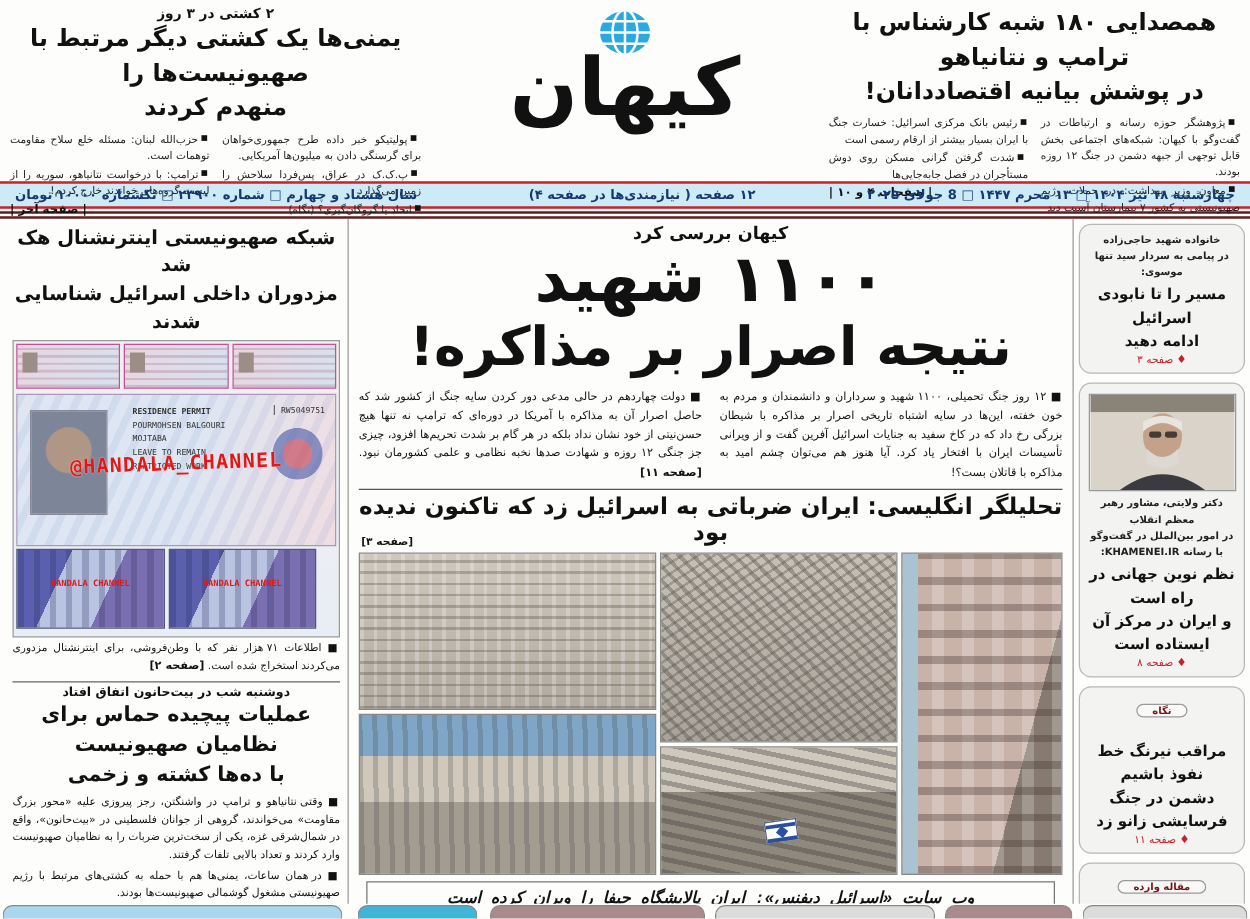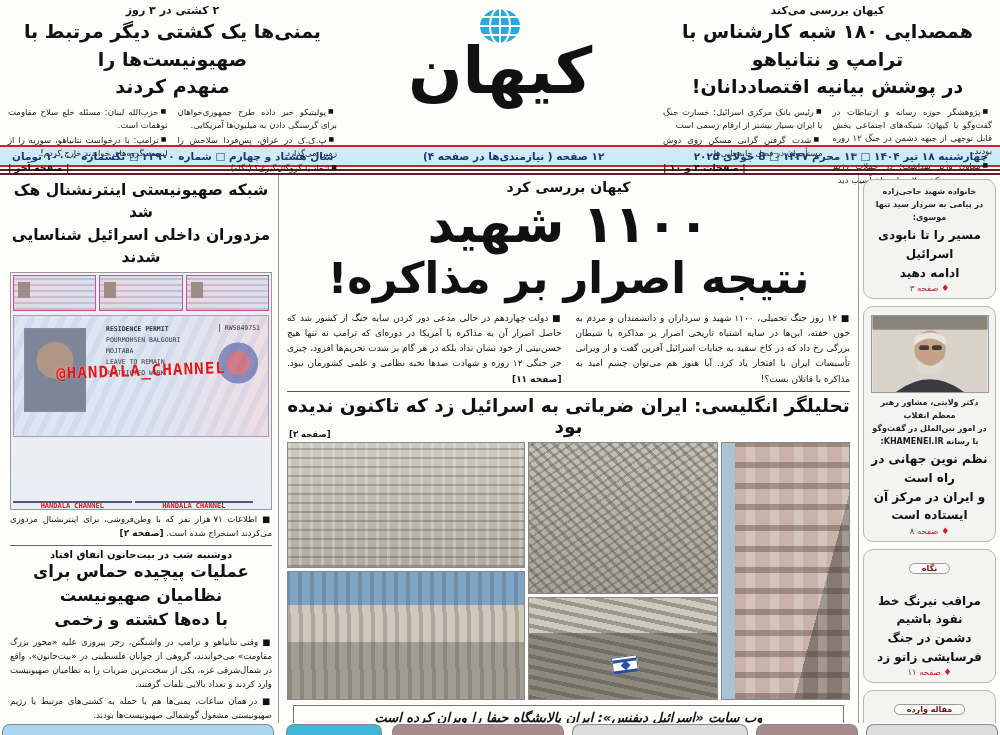--- a/index.html
+++ b/index.html
@@ -96,21 +96,21 @@
       repeating-linear-gradient(0deg, rgba(66,52,46,.35) 0 6px, rgba(0,0,0,0) 6px 21px),
       repeating-linear-gradient(90deg, rgba(255,255,255,.22) 0 9px, rgba(0,0,0,0) 9px 24px),
       linear-gradient(105deg, #c9b3a9 0 72%, #877b71 72%);
   }
   .flag { position:absolute; left:44%; bottom:26%; width:26px; height:17px; background:#fff; border:1px solid #567; transform:rotate(-8deg); }
   .flag i { display:block; height:3px; background:#2a4f9e; margin:2px 0; }
   .flag em { position:absolute; left:9px; top:5px; width:7px; height:7px; background:#2a4f9e; transform:rotate(45deg); }
 
   .c-caption {
     border:1px solid #777; margin:5px 6px 0 6px; padding:4px 6px;
-    text-align:center; font-size:13px; font-weight:bold; font-style:italic;
+    text-align:center; font-size:13px; font-weight:bold; font-style:italic;font-family:Liberation Mono, monospace;
   }
 
   
   .hack-headline { text-align:center; font-size:15.5px; font-weight:bold; line-height:1.45; padding:2px 0 3px 0; }
   .idcollage { direction:ltr; height:238px; position:relative; border:1px solid #999; overflow:hidden;
     background:linear-gradient(#f4eef2, #e8eef5); }
   .mini-cards { display:flex; gap:3px; height:40px; padding:2px; }
   .mini { flex:1; border:1px solid #b59; position:relative;
     background:repeating-linear-gradient(0deg, rgba(160,80,120,.25) 0 2px, rgba(0,0,0,0) 2px 6px), linear-gradient(100deg,#e7d7e2,#d6e2ee); }
   .mini::after { content:""; position:absolute; left:4px; top:6px; width:12px; height:16px; background:#9c8d86; }
@@ -119,21 +119,21 @@
       repeating-linear-gradient(115deg, rgba(120,140,200,.12) 0 6px, rgba(0,0,0,0) 6px 14px),
       linear-gradient(100deg, #dde6f2 0 55%, #f0dde2); }
   .permit-face { position:absolute; left:10px; top:12px; width:62px; height:84px; border:1px solid #889;
     background:radial-gradient(circle at 50% 38%, #b09684 0 30%, #7d8699 32%); }
   .permit-fields { position:absolute; left:92px; top:8px; font-size:6.5px; color:#333; font-family:"DejaVu Sans Mono", monospace; line-height:1.7; text-align:left; }
   .permit-no { position:absolute; right:8px; top:8px; font-size:6.5px; color:#333; font-family:"DejaVu Sans Mono", monospace; border-left:1px solid #667; padding-left:5px; }
   .permit-emblem { position:absolute; right:10px; top:26px; width:40px; height:42px; border-radius:50%;
     background:radial-gradient(circle, rgba(190,40,60,.55) 0 40%, rgba(40,60,150,.5) 42% 70%, rgba(0,0,0,0) 72%); }
   .watermark { position:absolute; left:0; right:0; top:38%; text-align:center; color:#e01818; font-weight:bold;
     font-size:16px; letter-spacing:1px; transform:rotate(-2deg); text-shadow:0 0 1px #fff; font-family:"DejaVu Sans Mono", monospace; }
-  .newsrooms { display:flex; gap:3px; height:66px; padding:0 18px 2px 2px;align-items:flex-end; }
+  .newsrooms { display:flex; gap:3px; height:66px; padding:0 18px 2px 2px; }
   .nr { flex:1; position:relative; border:1px solid #557;
     background:
       repeating-linear-gradient(90deg, rgba(40,40,90,.25) 0 5px, rgba(0,0,0,0) 5px 13px),
       linear-gradient(115deg,#5a5fae 0 30%, #b8c4e2 30% 60%, #7a6fb0 60%); }
   .nr .wm2 { position:absolute; left:0; right:0; top:38%; text-align:center; color:#e01818; font-weight:bold; font-size:7px; font-family:"DejaVu Sans Mono", monospace; }
   .hack-caption { font-size:8.5px; line-height:1.6; text-align:justify; margin-top:3px; }
   .hack-pref { font-size:9px; font-weight:bold; }
   .lc-rule { border-top:1px solid #666; margin:4px 0 3px 0; }
   .ops-kicker { text-align:center; font-size:10px; font-weight:bold; }
   .ops-headline { text-align:center; font-size:16.5px; font-weight:bold; line-height:1.45; }
@@ -145,21 +145,20 @@
   .cut { position:absolute; bottom:0; height:11px; border-radius:8px 8px 0 0; border:1px solid #888; border-bottom:none; }
 </style>
 </head>
 <body>
 
 <div id="page">
 
   <div class="masthead">
 
     <div class="mast-col">
-      <div class="mast-kicker">کیهان بررسی می‌کند</div>
       <div class="mast-headline preline">همصدایی ۱۸۰ شبه کارشناس با ترامپ و نتانیاهو
 در پوشش بیانیه اقتصاددانان!</div>
       <div class="mast-bullets">
         <div>
           <p class="bullet"><span class="sq">■</span><span>پژوهشگر حوزه رسانه و ارتباطات در گفت‌وگو با کیهان: شبکه‌های اجتماعی بخش قابل توجهی از جبهه دشمن در جنگ ۱۲ روزه بودند.</span></p>
           <p class="bullet"><span class="sq">■</span><span>معاون وزیر بهداشت: در حملات رژیم صهیونیستی به کشور ۷ بیمارستان آسیب دید</span></p>
         </div>
         <div>
           <p class="bullet"><span class="sq">■</span><span>رئیس بانک مرکزی اسرائیل: خسارت جنگ با ایران بسیار بیشتر از ارقام رسمی است</span></p>
           <p class="bullet"><span class="sq">■</span><span>شدت گرفتن گرانی مسکن روی دوش مستأجران در فصل جابه‌جایی‌ها</span></p>

